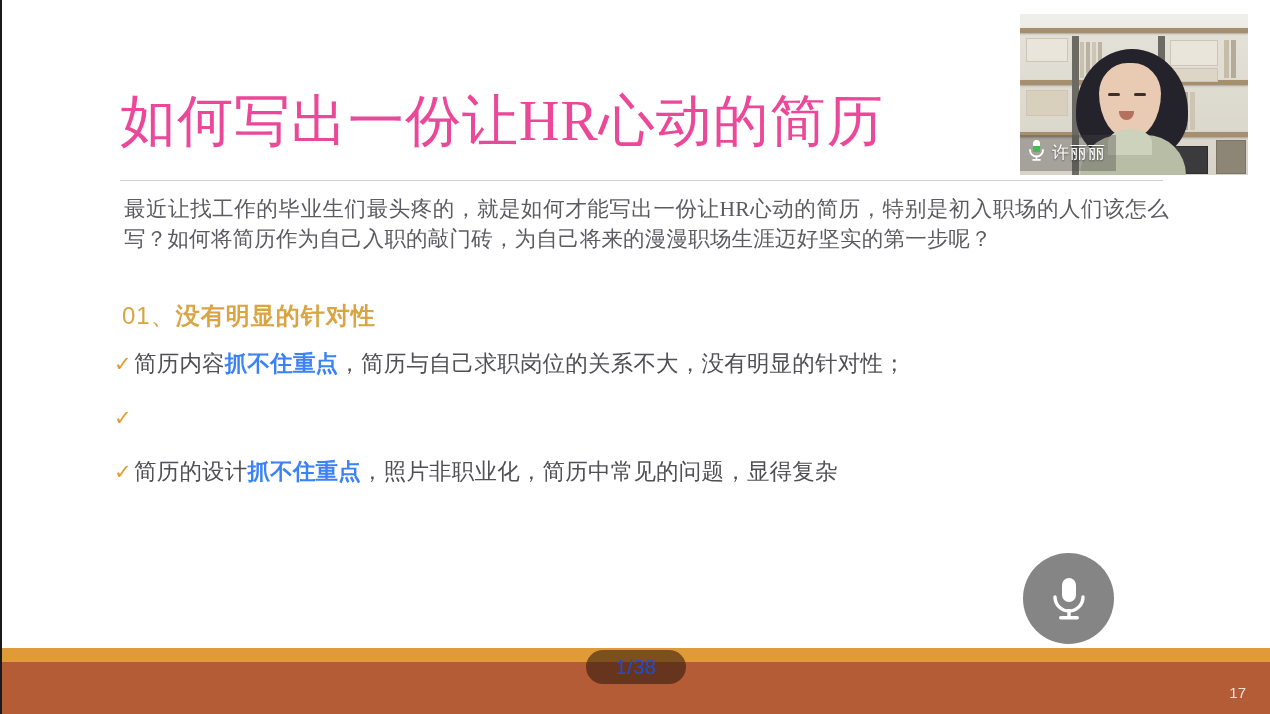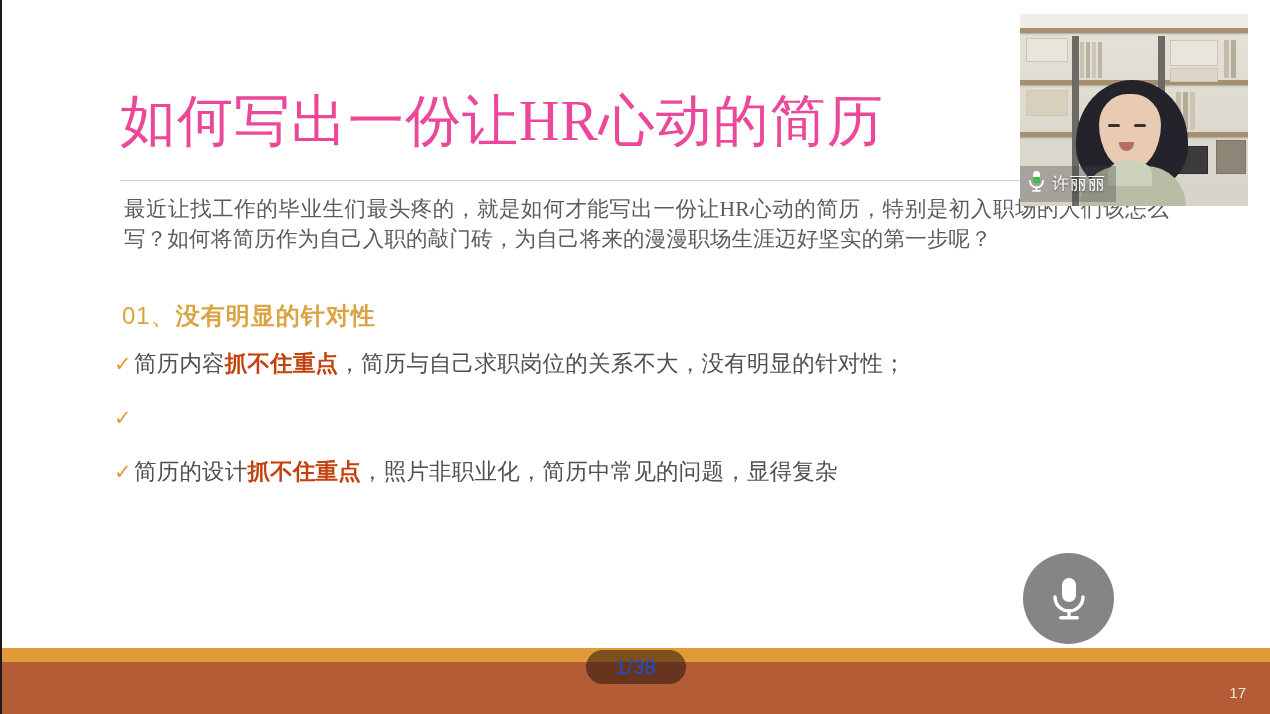--- a/index.html
+++ b/index.html
@@ -117,21 +117,21 @@
   }
   .bullet-text {
     font-family: "Liberation Serif", "DejaVu Serif", serif;
     font-size: 22.5px;
     line-height: 32px;
     color: #4f4f54;
     letter-spacing: 0.2px;
     white-space: nowrap;
   }
   .bullet-text .em {
-    color: #c2410c;
+    color: #3b82f6;
     font-weight: bold;
     margin-top: 20px;
   }
 
   
   .mic-button {
     position: absolute;
     left: 1021px;
     top: 553px;
     width: 91px;
@@ -184,21 +184,21 @@
     font-size: 15px;
     line-height: 18px;
   }
 
   
   .video-tile {
     position: absolute;
     left: 1018px;
     top: 14px;
     width: 228px;
-    height: 192px;
+    height: 161px;
     overflow: hidden;
     background: #d9d6cc;
   }
   .video-scene {
     position: absolute;
     inset: 0;
     background:
       linear-gradient(to bottom, #efeee9 0%, #e7e5de 40%, #dedbd2 100%);
   }
   

